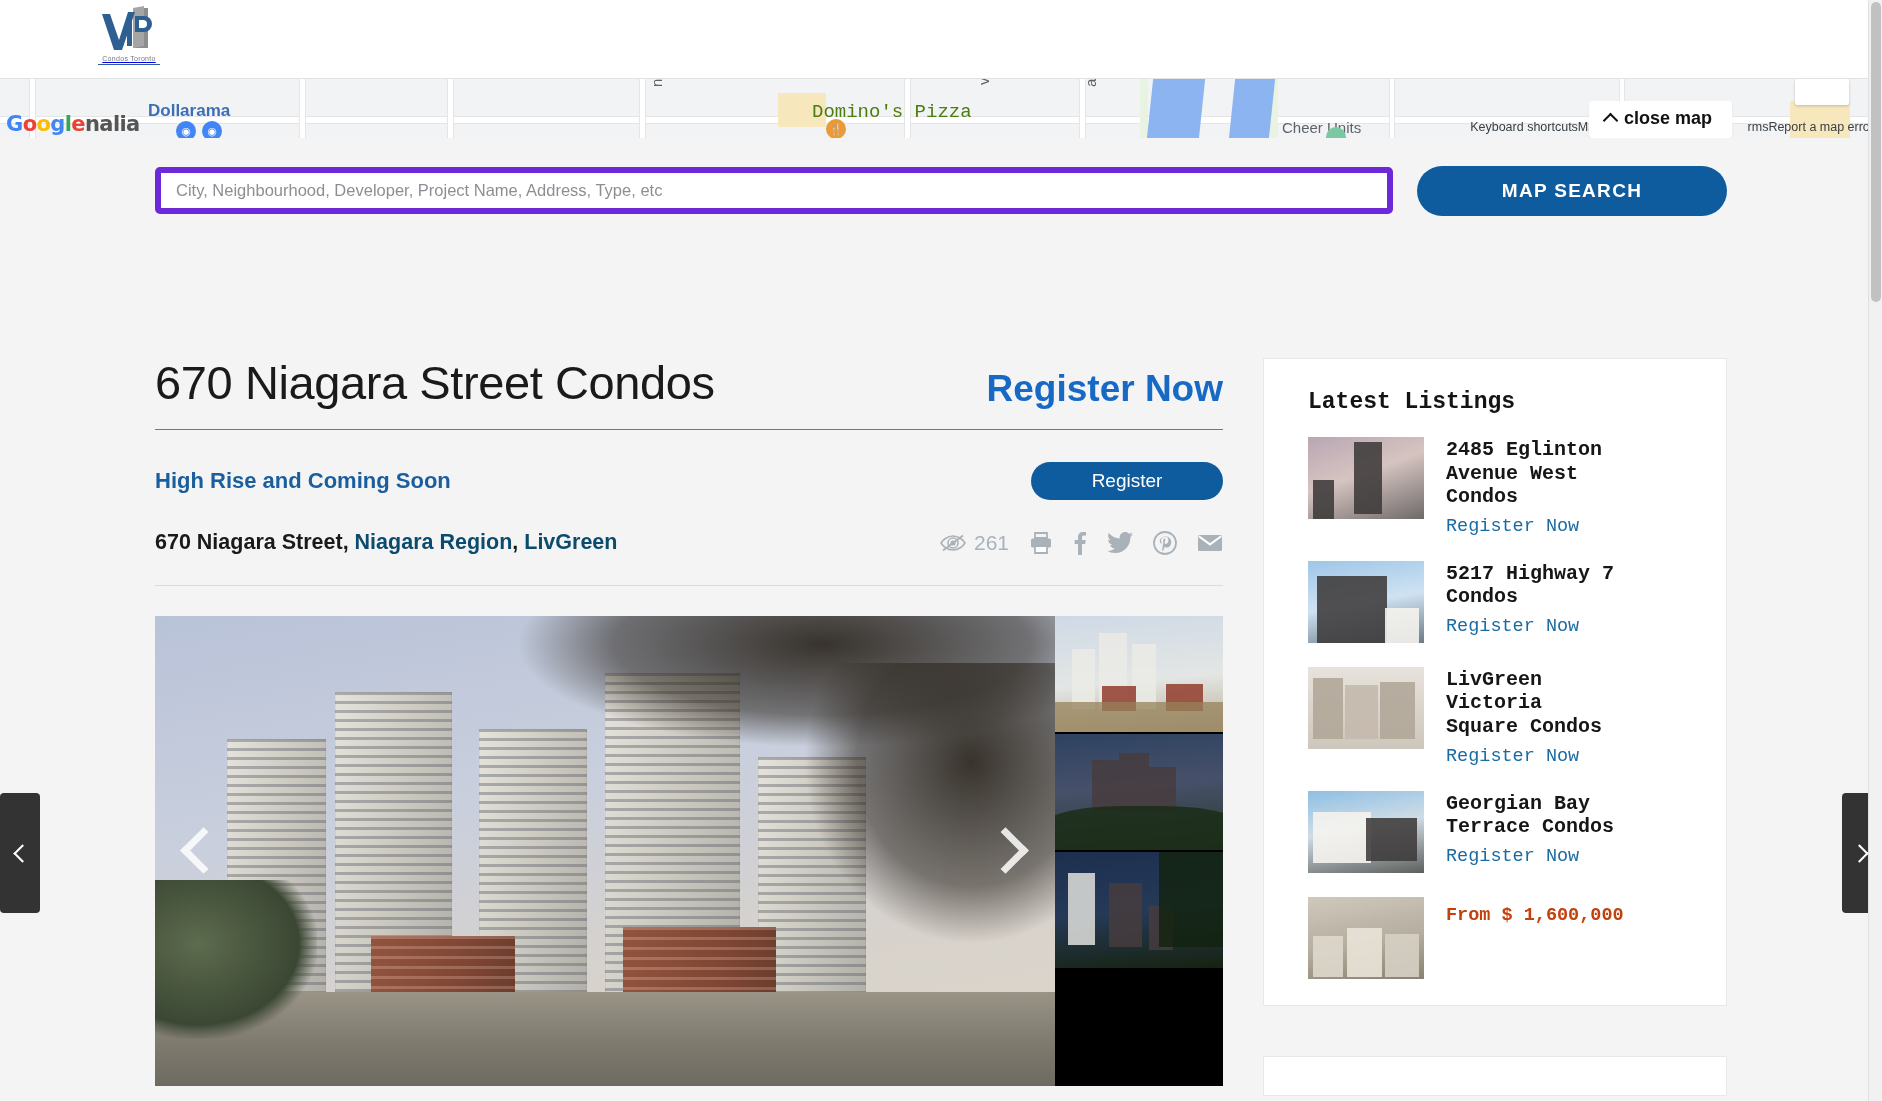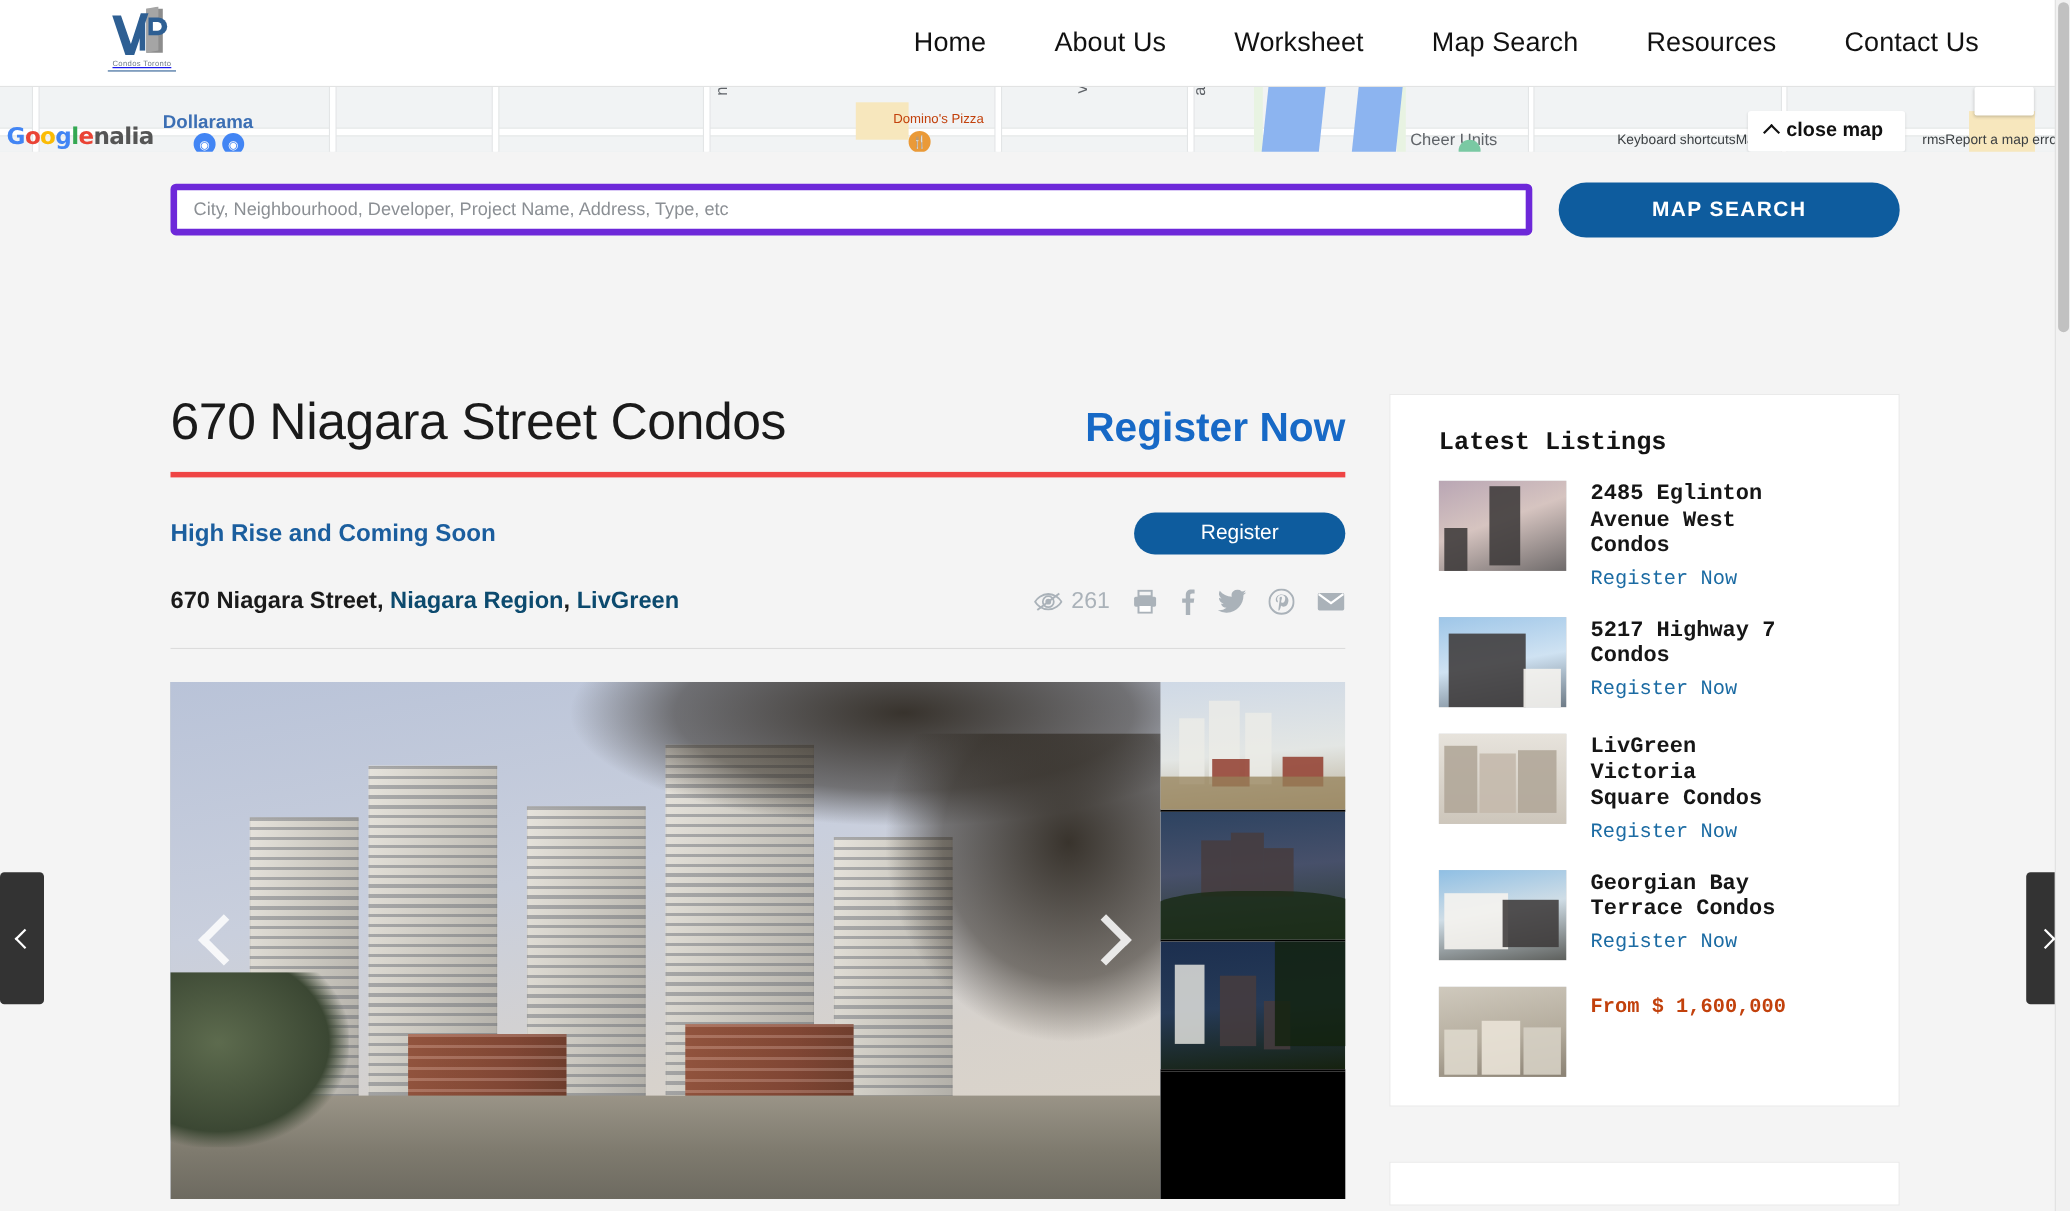--- a/index.html
+++ b/index.html
@@ -73,21 +73,21 @@
   .map-green { position: absolute; background: #e8f3e2; }
   .map-water { position: absolute; background: #8cb4f0; }
   .map-bld { position: absolute; background: #f7e7bd; }
   .map-label {
     position: absolute;
     font-size: 15px;
     color: #5f6368;
     white-space: nowrap;
   }
   .map-label.blue { color: #3c6fb4; font-weight: 600; font-size: 17px; }
-  .map-label.biz { color: #c2410c; font-weight: 500; font-size: 12px; }
+  .map-label.biz { color: #4d7c0f; font-weight: 500; font-size: 19px; font-family: Liberation Mono, monospace; }
   .map-label.vert { transform: rotate(-90deg); transform-origin: left top; }
   .map-poi {
     position: absolute;
     width: 20px; height: 20px;
     border-radius: 50%;
     display: flex; align-items: center; justify-content: center;
     color: #fff; font-size: 11px;
   }
   .gmaps-logo {
     position: absolute; left: 6px; bottom: 2px;
@@ -181,21 +181,21 @@
   }
   .content-col { width: 1068px; flex: none; padding-top: 115px; }
   .side-col { flex: 1; padding-top: 115px; }
 
   
   .title-row {
     display: flex;
     align-items: flex-end;
     justify-content: space-between;
     padding-bottom: 22px;
-    border-bottom: 5px solid #ef4444;
+    border-bottom: 1px solid #ef4444;
   }
   .page-title {
     font-size: 47px;
     font-weight: 400;
     letter-spacing: -.4px;
     color: #1a1a1a;
     line-height: 1.05;
   }
   .register-now-link {
     font-size: 37px;
@@ -441,28 +441,20 @@
         <path d="M33 2 L44 0 L44 40 L33 42 Z" fill="#a5a5a5"></path>
         <path d="M2 8 L10 8 L19 34 L28 6 L35 6 L22 44 L14 44 Z" fill="#2e5f93"></path>
         <rect x="27" y="10" width="5" height="30" fill="#2e5f93"></rect>
         <path d="M35 10 h9 a8 8 0 0 1 0 16 h-9 z" fill="#2e5f93"></path>
         <path d="M39 14 h4 a4 4 0 0 1 0 8 h-4 z" fill="#ffffff"></path>
       </svg>
     </span>
     <span class="logo-sub">Condos Toronto</span>
   </a>
 
-  <nav class="main-nav">
-    <a class="nav-link" href="#">Home</a>
-    <a class="nav-link" href="#">About Us</a>
-    <a class="nav-link" href="#">Worksheet</a>
-    <a class="nav-link" href="#">Map Search</a>
-    <a class="nav-link" href="#">Resources</a>
-    <a class="nav-link" href="#">Contact Us</a>
-  </nav>
 </header>
 
 <section class="map-strip">
   <div class="map-canvas">
 
     <div class="map-road" style="left:0;   top:38px;  width:1882px; height:6px;"></div>
     <div class="map-road" style="left:30px; top:0;    width:5px;  height:60px;"></div>
     <div class="map-road" style="left:300px;top:0;    width:5px;  height:60px;"></div>
     <div class="map-road" style="left:448px;top:0;    width:5px;  height:60px;"></div>
     <div class="map-road" style="left:640px;top:0;    width:5px;  height:60px;"></div>

